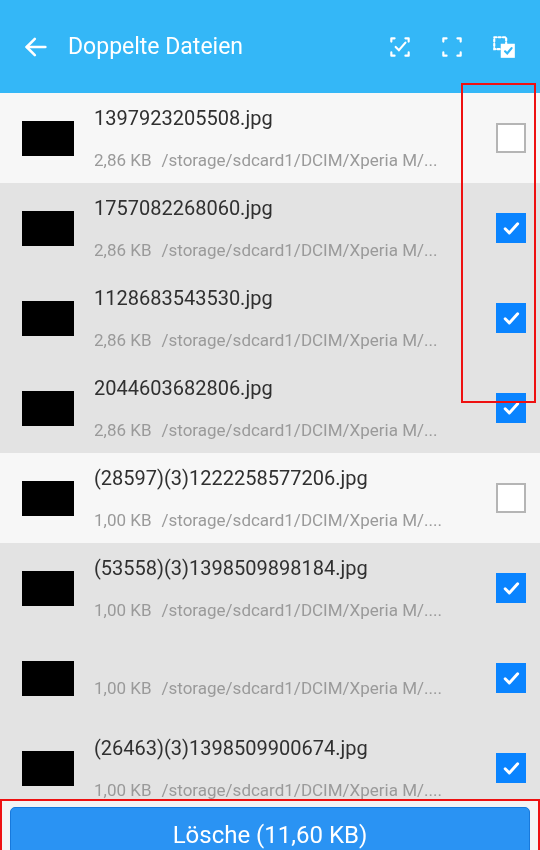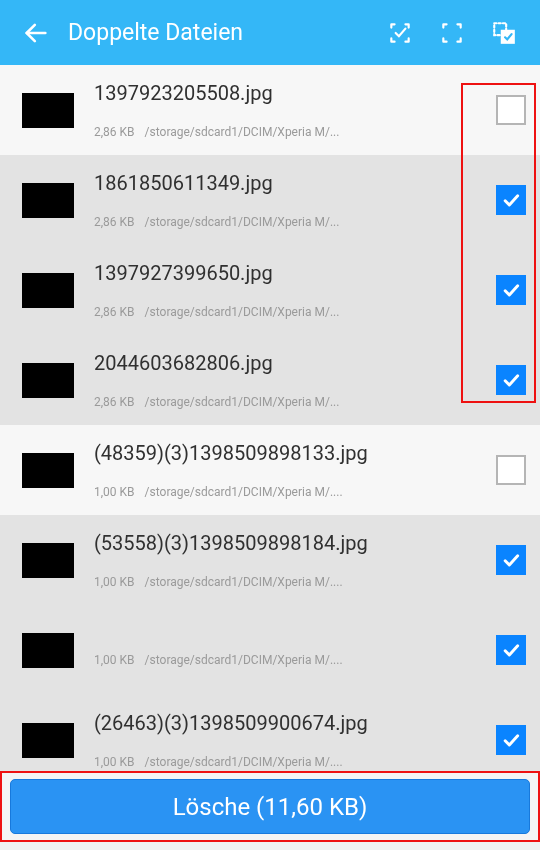--- a/index.html
+++ b/index.html
@@ -5,21 +5,21 @@
   * { box-sizing: border-box; margin: 0; padding: 0; }
   html, body {
     width: 540px;
     height: 850px;
     overflow: hidden;
     font-family: -apple-system, BlinkMacSystemFont, "Segoe UI", Roboto, Helvetica, Arial, sans-serif;
     background: #f0f0f0;
   }
   
   .header {
-    height: 65px;
+    height: 93px;
     background: #34b7f7;
     display: flex;
     align-items: center;
     padding: 0 12px;
     gap: 4px;
   }
   .back-btn {
     width: 48px;
     height: 48px;
     display: flex;
@@ -70,21 +70,21 @@
   }
   .fname {
     font-size: 20px;
     color: #303030;
     white-space: nowrap;
     overflow: hidden;
     text-overflow: ellipsis;
     margin-bottom: 6px;
   }
   .meta {
-    font-size: 12px;
+    font-size: 17px;
     color: #9a9a9a;
     white-space: nowrap;
     overflow: hidden;
     text-overflow: clip;
     margin-top: 20px;
   }
   .meta .size { margin-right: 10px; }
   .chk {
     width: 30px;
     height: 30px;
@@ -190,35 +190,35 @@
         <span class="size">2,86 KB</span><span class="path">/storage/sdcard1/DCIM/Xperia M/...</span>
       </div>
     </div>
     <div class="chk">
       
     </div>
   </div>
     <div class="row sel">
     <div class="thumb"></div>
     <div class="info">
-      <div class="fname">1861850611349.jpg</div>
+      <div class="fname">1757082268060.jpg</div>
       <div class="meta">
         <span class="size">2,86 KB</span><span class="path">/storage/sdcard1/DCIM/Xperia M/...</span>
       </div>
     </div>
     <div class="chk checked">
       <svg width="20" height="20" viewBox="0 0 24 24" fill="none" stroke="#fff" stroke-width="3.5" stroke-linecap="round" stroke-linejoin="round">
         <polyline points="5 13 10 18 20 7"></polyline>
       </svg>
     </div>
   </div>
     <div class="row sel">
     <div class="thumb"></div>
     <div class="info">
-      <div class="fname">1397927399650.jpg</div>
+      <div class="fname">1128683543530.jpg</div>
       <div class="meta">
         <span class="size">2,86 KB</span><span class="path">/storage/sdcard1/DCIM/Xperia M/...</span>
       </div>
     </div>
     <div class="chk checked">
       <svg width="20" height="20" viewBox="0 0 24 24" fill="none" stroke="#fff" stroke-width="3.5" stroke-linecap="round" stroke-linejoin="round">
         <polyline points="5 13 10 18 20 7"></polyline>
       </svg>
     </div>
   </div>
@@ -232,21 +232,21 @@
     </div>
     <div class="chk checked">
       <svg width="20" height="20" viewBox="0 0 24 24" fill="none" stroke="#fff" stroke-width="3.5" stroke-linecap="round" stroke-linejoin="round">
         <polyline points="5 13 10 18 20 7"></polyline>
       </svg>
     </div>
   </div>
     <div class="row alt">
     <div class="thumb"></div>
     <div class="info">
-      <div class="fname">(48359)(3)1398509898133.jpg</div>
+      <div class="fname">(28597)(3)1222258577206.jpg</div>
       <div class="meta">
         <span class="size">1,00 KB</span><span class="path">/storage/sdcard1/DCIM/Xperia M/....</span>
       </div>
     </div>
     <div class="chk">
       
     </div>
   </div>
     <div class="row sel">
     <div class="thumb"></div>

